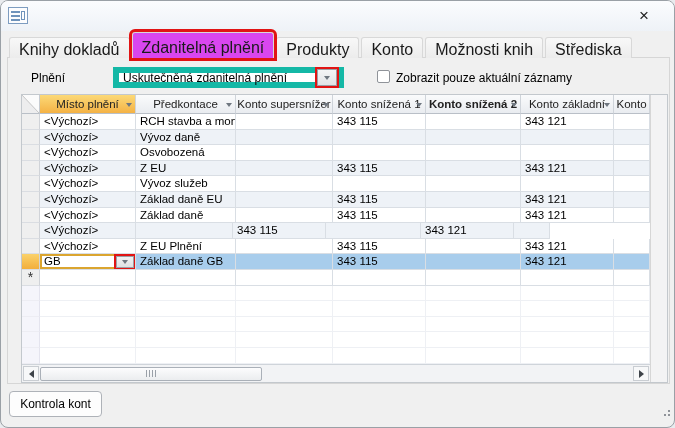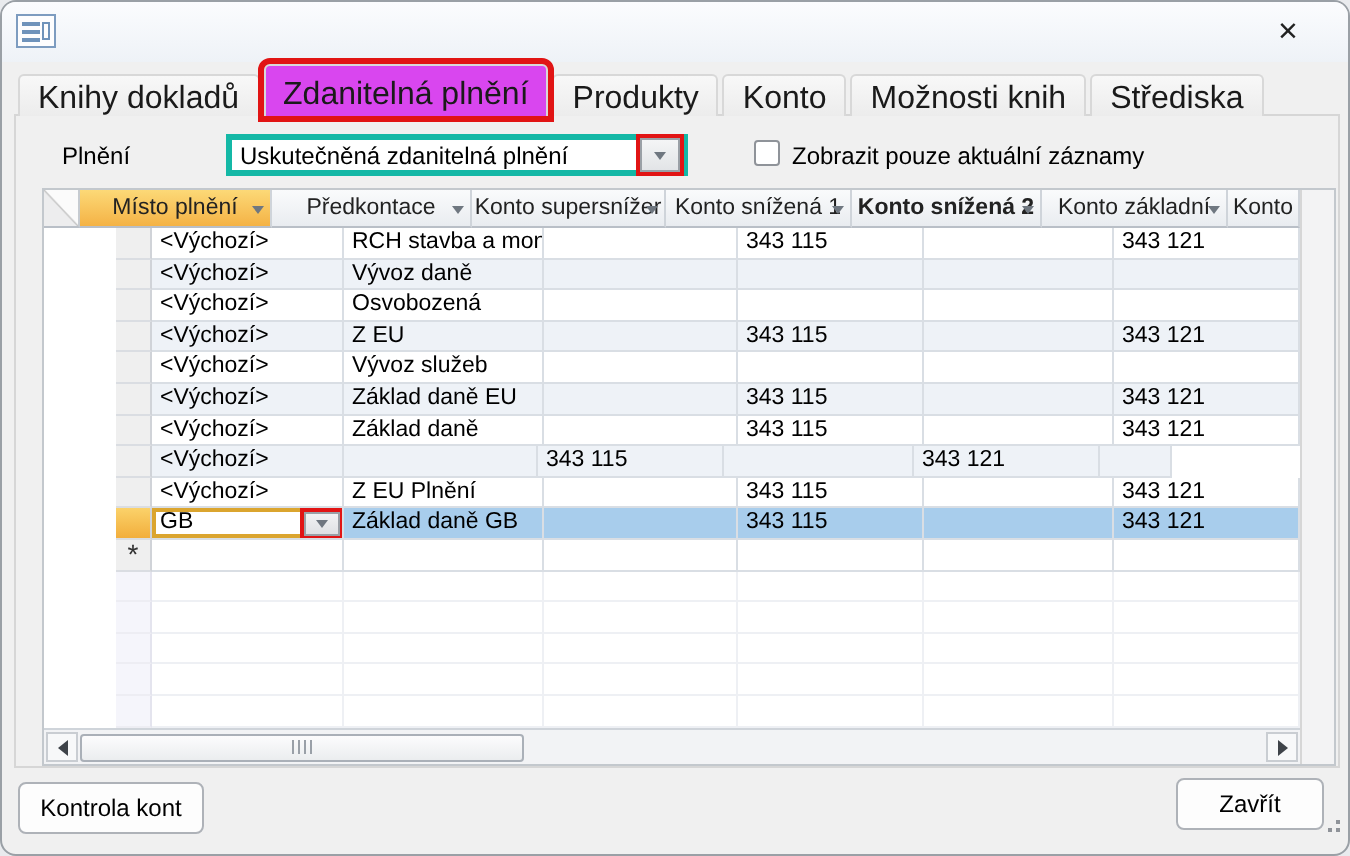--- a/index.html
+++ b/index.html
@@ -24,21 +24,21 @@
   .tab{height:21px;padding:3px 9px 0;font-size:16px;color:#1a1a1a;white-space:nowrap;
        background:linear-gradient(#f8f8f8,#ececec);border:1px solid #d8d8d8;border-bottom:none;
        border-radius:3px 3px 0 0;}
   .tab.active{height:26px;padding-top:6px;background:#d946ef;position:relative;z-index:6;
               outline:3px solid #e11414;}
   .panel{position:absolute;left:6px;top:56px;width:663px;height:327px;border:1px solid #d6d6d6;
          background:#f0f0f0;}
   
   .plneni-label{position:absolute;left:30px;top:70px;font-size:12px;color:#000;}
   .combo{position:absolute;left:112px;top:66px;width:231px;height:21px;background:#fff;
-         border:3px solid #14b8a6;display:flex;align-items:center;}
+         border:6px solid #14b8a6;display:flex;align-items:center;}
   .combo .val{flex:1;font-size:12px;padding-left:4px;white-space:nowrap;overflow:hidden;}
   .anno-wrap{border:2px solid #e11414;height:21px;margin:-1px -1px -1px 0;display:flex;}
   .combo-btn{width:20px;height:17px;background:linear-gradient(#f4f5f6,#e2e4e7);
              border:1px solid #9aa0a6;display:flex;align-items:center;justify-content:center;}
   .chev{width:0;height:0;border-left:3.5px solid transparent;border-right:3.5px solid transparent;
         border-top:4px solid #6f7780;}
   .cb{position:absolute;left:376px;top:69px;width:13px;height:13px;background:#fff;
       border:1px solid #8f9399;border-radius:2px;}
   .cb-label{position:absolute;left:395px;top:70px;font-size:12px;color:#000;}
   
@@ -49,21 +49,21 @@
   .g-header{height:19px;display:flex;flex:none;}
   .corner{width:18px;flex:none;border-right:1px solid #c6cbd1;border-bottom:1px solid #b9bfc7;
           background:linear-gradient(to top right,#ededee 47%,#c6c6c6 50%,#fbfbfb 53%);}
   .h-cell{flex:none;position:relative;display:flex;align-items:center;justify-content:center;
           font-size:11.5px;color:#222;white-space:nowrap;overflow:hidden;
           border-right:1px solid #cfd4da;border-bottom:1px solid #b9bfc7;
           background:linear-gradient(#fafbfc,#e9ecf0);}
   .h-cell.hl{background:linear-gradient(#fcd977,#f4b245);}
   .h-cell .tri{position:absolute;right:3px;top:8px;}
   .g-body{flex:1;overflow:hidden;background:#fff;}
-  .g-row{display:flex;height:15.6px;margin-left:36px;}
+  .g-row{display:flex;height:15.6px;}
   .sel{width:18px;flex:none;background:#efefef;border-right:1px solid #d0d3d8;
        border-bottom:1px solid #dadde2;display:flex;align-items:center;justify-content:center;}
   .g-row.current .sel{background:linear-gradient(#fbd26a,#f2ae3c);}
   .g-cell{flex:none;font-size:11.5px;line-height:14.5px;padding-left:4px;white-space:nowrap;
           overflow:hidden;color:#000;background:#fff;
           border-right:1px solid #d9dee4;border-bottom:1px solid #d9dee4;}
   .g-row.alt .g-cell{background:#eef2f7;}
   .g-row.selected .g-cell{background:#a8cdec;}
   .g-cell.edit{background:#fff !important;box-shadow:inset 0 0 0 2px #dba52f;
                display:flex;align-items:center;justify-content:space-between;padding-right:0;}
@@ -347,16 +347,15 @@
         <div class="h-spacer"></div>
         <div class="sbtn">
             <div class="arr-r"></div>
           </div>
       </div>
     </div>
     <div class="vscroll"></div>
   </div>
 
   <div class="btn btn-kontrola">Kontrola kont</div>
-  <div class="btn btn-zavrit">Zavřít</div>
   <div class="grip"></div>
 
 </div>
 
 </body></html>

